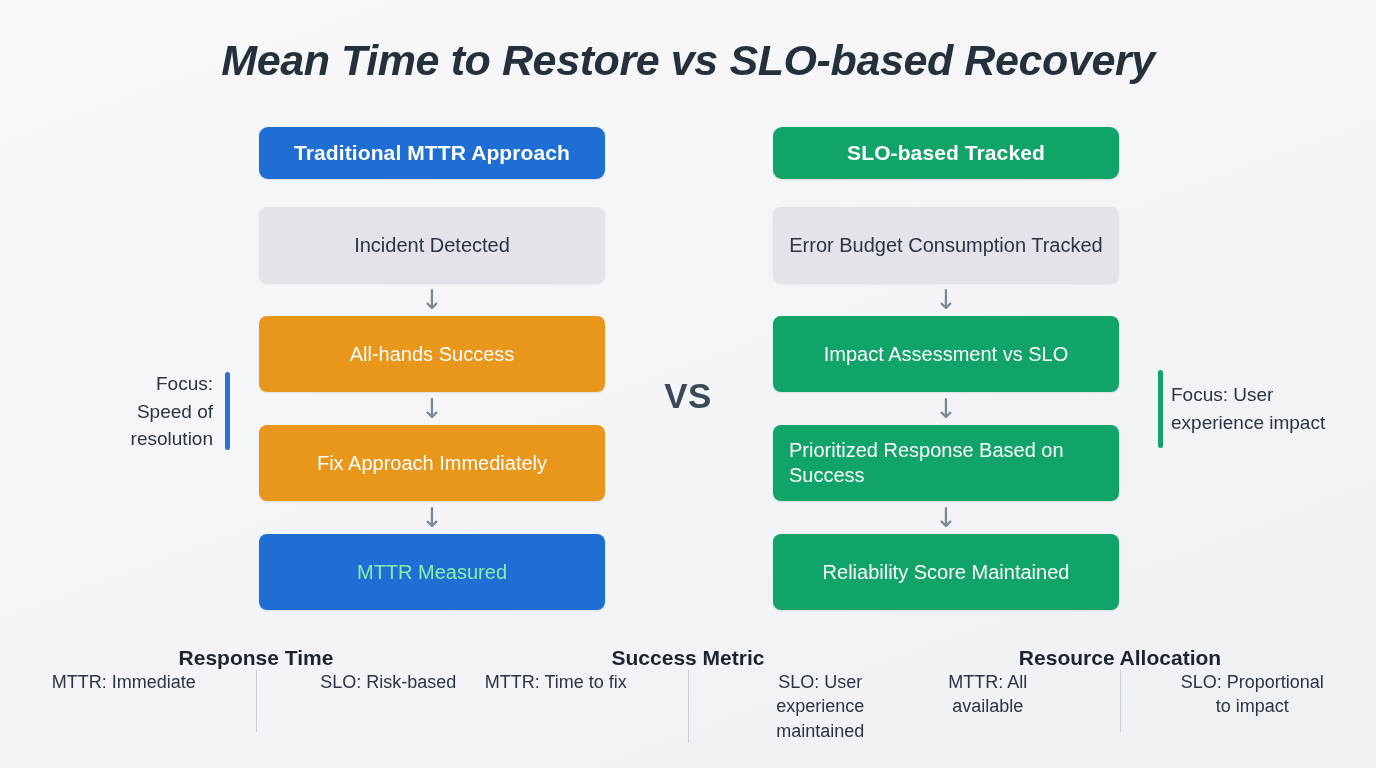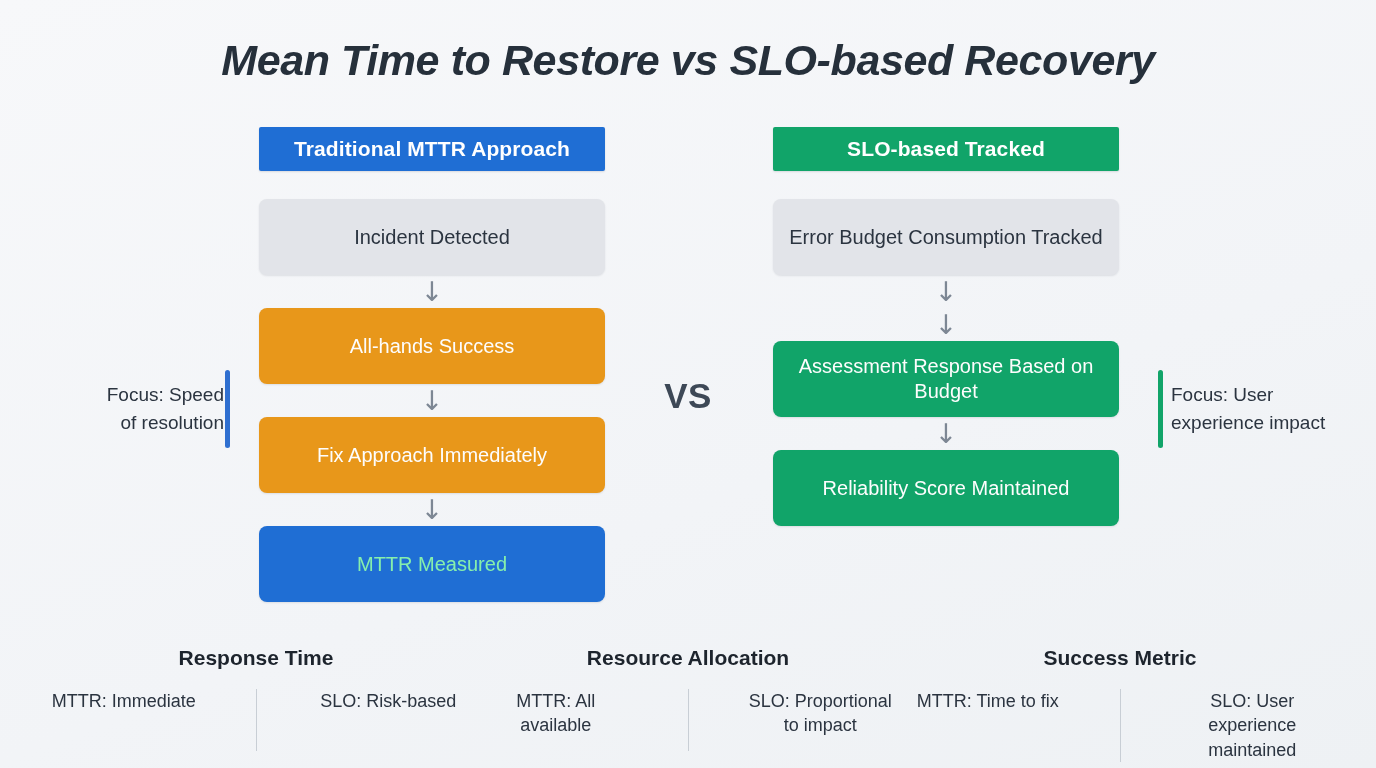--- a/index.html
+++ b/index.html
@@ -41,41 +41,41 @@
 
   
   .col {
     position: absolute;
     width: 346px;
   }
   .col-left  { left: 259px; top: 127px; }
   .col-right { left: 773px; top: 127px; }
 
   .col-header {
-    height: 44px;
-    border-radius: 2px;
+    height: 52px;
+    border-radius: 9px;
     display: flex;
     align-items: center;
     justify-content: center;
     color: #ffffff;
     font-size: 21px;
     font-weight: bold;
     letter-spacing: 0.1px;
     box-shadow: 0 1px 2px rgba(20,30,45,0.13);
   }
   .col-header.blue  { background: #1f6ed4; }
   .col-header.green { background: #11a469; }
 
   .node {
     height: 76px;
     border-radius: 8px;
     display: flex;
     align-items: center;
     justify-content: center;
-    text-align: center;
+    text-align: left;
     font-size: 20px;
     line-height: 1.25;
     padding: 14px 16px;
     box-sizing: border-box;
     box-shadow: 0 1px 2px rgba(20,30,45,0.10);
   }
   .node.grey   { background: #e2e4e9; color: #2b3440; }
   .node.orange { background: #e8971a; color: #fdfdfd; }
   .node.blue   { background: #1f6ed4; color: #86efac; }
   .node.green  { background: #11a469; color: #fdfdfd; }
@@ -107,21 +107,21 @@
 
   .focus-bar {
     width: 5px;
     border-radius: 3px;
     height: 78px;
     flex: 0 0 auto;
   }
   .focus-bar.blue  { background: #2f6fd0; }
   .focus-bar.green { background: #11a469; }
 
-  .focus-left .focus-text  { text-align: right; flex: 1 1 auto; padding-right: 1px; }
+  .focus-left .focus-text  { text-align: right; flex: 1 1 auto; padding-right: 12px; }
   .focus-right .focus-text { text-align: left;  flex: 1 1 auto; padding-left: 8px; }
 
   
   .vs-wrap {
     position: absolute;
     left: 658px;
     top: 178px;
     width: 60px;
     height: 432px;
     display: flex;
@@ -153,21 +153,20 @@
   .compare-group {
     flex: 1 1 0;
     display: flex;
     flex-direction: column;
     align-items: center;
   }
   .compare-title {
     font-size: 21px;
     font-weight: bold;
     color: #1d242d;
-    margin-bottom: 19px;
     text-align: center;
   }
   .compare-values {
     display: flex;
     width: 100%;
     align-items: flex-start;
     gap: 48px;
   }
   .compare-cell {
     flex: 1 1 0;
@@ -207,23 +206,24 @@
 
     <div class="node blue">MTTR Measured</div>
   </div>
 
   <div class="col col-right">
     <div class="col-header green">SLO-based Tracked</div>
 
     <div class="node grey node-gap-top">Error Budget Consumption Tracked</div>
     <div class="arrow">↓</div>
 
-    <div class="arrow">↓</div>
-
-    <div class="node green">Assessment Response Based on Budget</div>
+    <div class="node green">Impact Assessment vs SLO</div>
+    <div class="arrow">↓</div>
+
+    <div class="node green">Prioritized Response Based on Success</div>
     <div class="arrow">↓</div>
 
     <div class="node green">Reliability Score Maintained</div>
   </div>
 
   <div class="focus focus-left">
     <div class="focus-text">Focus: Speed of resolution</div>
     <div class="focus-bar blue"></div>
   </div>
 
@@ -243,32 +243,32 @@
     <div class="compare-group">
       <div class="compare-title">Response Time</div>
       <div class="compare-values">
         <div class="compare-cell">MTTR: Immediate</div>
         <div class="compare-sep"></div>
         <div class="compare-cell">SLO: Risk-based</div>
       </div>
     </div>
 
     <div class="compare-group">
+      <div class="compare-title">Success Metric</div>
+      <div class="compare-values">
+        <div class="compare-cell">MTTR: Time to fix</div>
+        <div class="compare-sep"></div>
+        <div class="compare-cell">SLO: User experience maintained</div>
+      </div>
+    </div>
+
+    <div class="compare-group">
       <div class="compare-title">Resource Allocation</div>
       <div class="compare-values">
         <div class="compare-cell">MTTR: All available</div>
         <div class="compare-sep"></div>
         <div class="compare-cell">SLO: Proportional to impact</div>
       </div>
     </div>
 
-    <div class="compare-group">
-      <div class="compare-title">Success Metric</div>
-      <div class="compare-values">
-        <div class="compare-cell">MTTR: Time to fix</div>
-        <div class="compare-sep"></div>
-        <div class="compare-cell">SLO: User experience maintained</div>
-      </div>
-    </div>
-
   </div>
 
 </div>
 
 </body></html>

